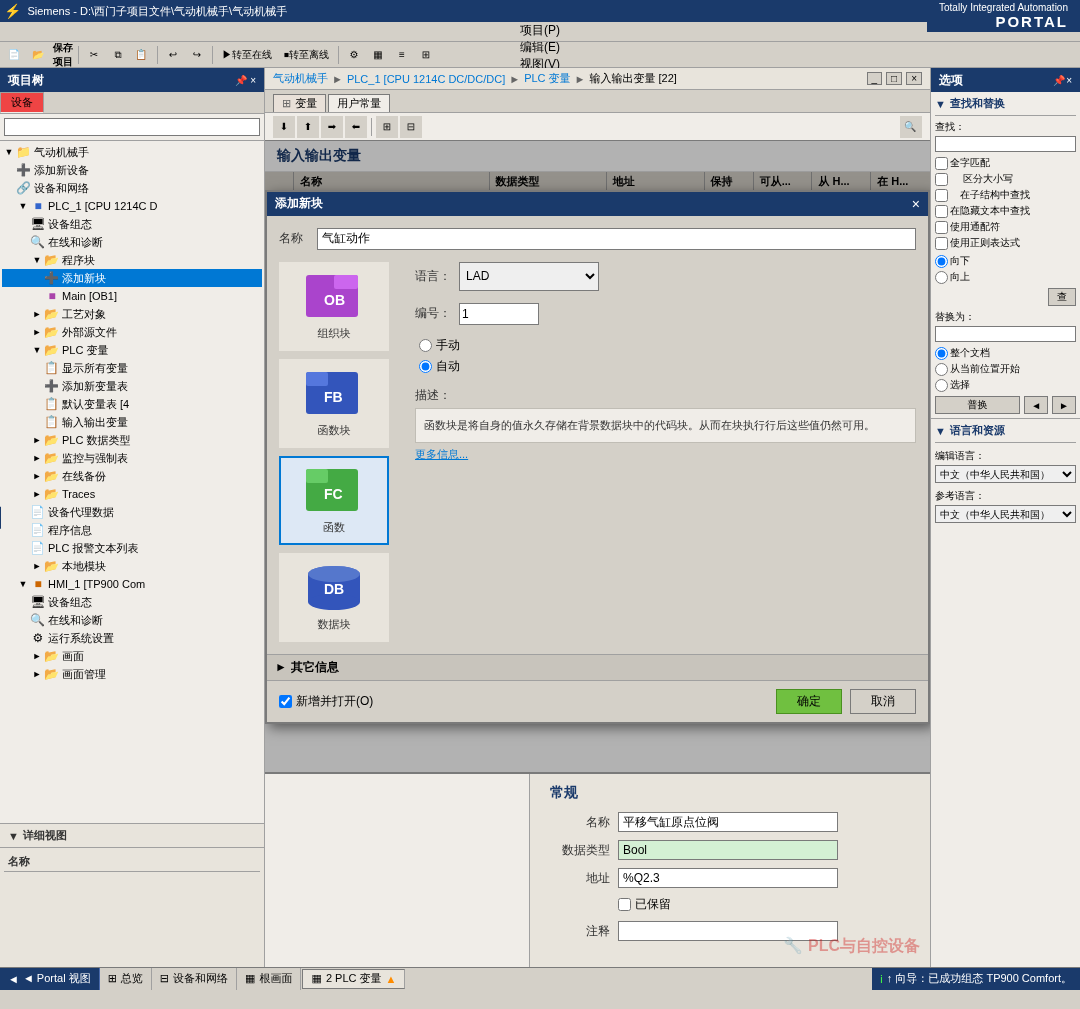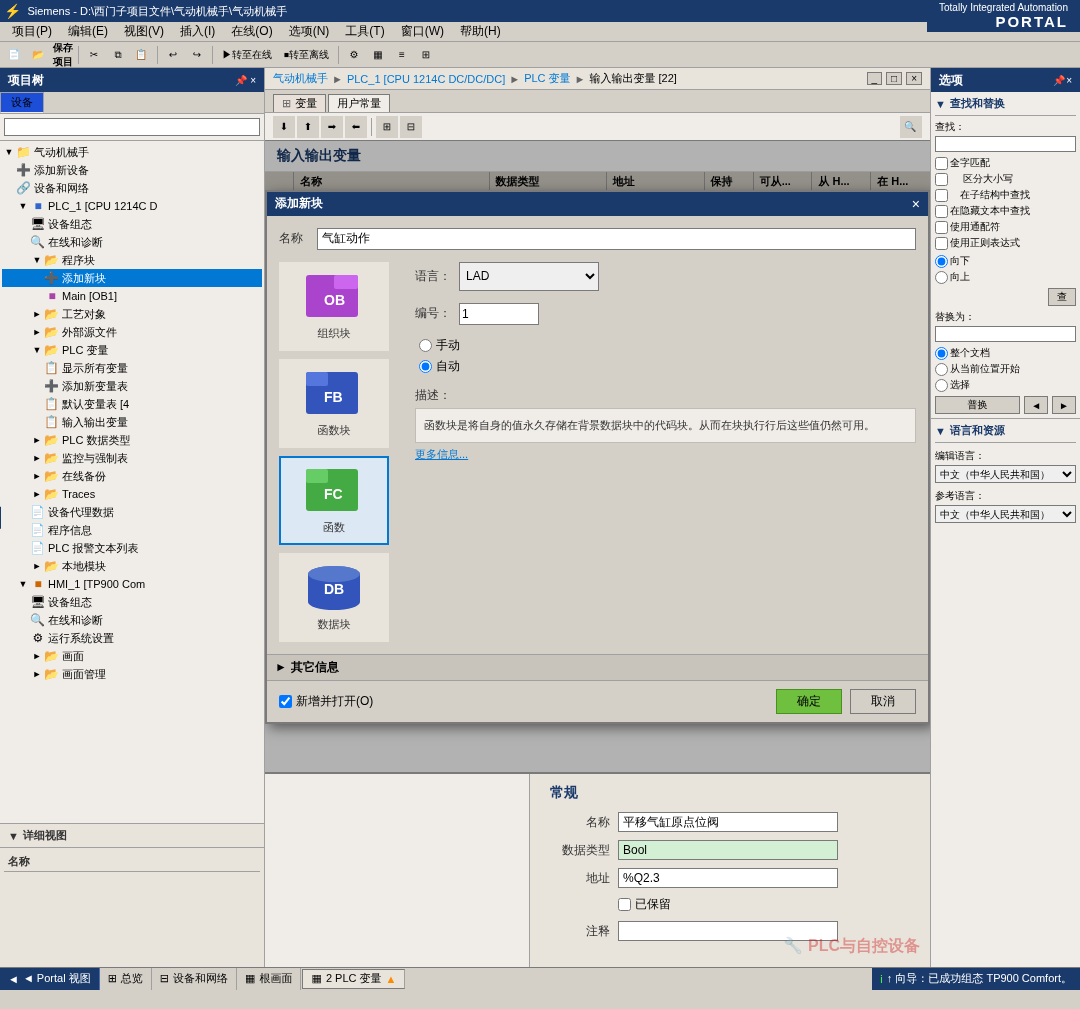--- a/index.html
+++ b/index.html
@@ -6,34 +6,34 @@
     body { font-family: 'SimSun', 'Microsoft YaHei', Arial, sans-serif; font-size: 12px; background: #d4d0c8; overflow: hidden; width: 1080px; height: 1009px; }
     
     
     .title-bar { background: #1a3a6b; color: white; height: 22px; display: flex; align-items: center; padding: 0 4px; font-size: 11px; }
     .title-bar .title-text { flex: 1; }
     .title-bar .win-controls { display: flex; gap: 2px; }
     .win-btn { background: #4a6a9b; color: white; border: none; width: 16px; height: 14px; font-size: 9px; cursor: pointer; display: flex; align-items: center; justify-content: center; }
     .win-btn.close { background: #c0392b; }
 
     
-    .menu-bar { background: #d4d0c8; height: 20px; display: flex; align-items: center; padding: 0 4px; border-bottom: 1px solid #a0a0a0; font-size: 12px; }
+    .menu-bar { background: #d4d0c8; height: 20px; display: flex; align-items: center; padding: 0 4px; border-bottom: 1px solid #a0a0a0; font-size: 12px; flex-direction: column; }
     .menu-item { padding: 0 8px; cursor: pointer; height: 20px; display: flex; align-items: center; }
 
     
     .toolbar { background: #d4d0c8; height: 26px; display: flex; align-items: center; padding: 2px 4px; border-bottom: 1px solid #a0a0a0; gap: 2px; }
     .tb-btn { background: #d4d0c8; border: 1px solid transparent; width: 22px; height: 22px; cursor: pointer; display: flex; align-items: center; justify-content: center; font-size: 10px; }
     .tb-sep { width: 1px; height: 18px; background: #a0a0a0; margin: 0 2px; }
 
     
     .sidebar { width: 265px; background: #f0ede8; border-right: 1px solid #a0a0a0; display: flex; flex-direction: column; }
     .sidebar-header { background: #1a3a6b; color: white; padding: 3px 8px; font-size: 12px; font-weight: bold; display: flex; align-items: center; justify-content: space-between; height: 24px; }
     .sidebar-tabs { display: flex; background: #d4d0c8; border-bottom: 1px solid #a0a0a0; }
     .sidebar-tab { padding: 2px 10px; font-size: 11px; cursor: pointer; border: 1px solid transparent; background: #c8c4bc; border-bottom: none; }
-    .sidebar-tab.active { background: #1d4ed8; border-color: #a0a0a0; border-bottom: 1px solid #f0ede8; }
+    .sidebar-tab.active { background: #ef4444; border-color: #a0a0a0; border-bottom: 1px solid #f0ede8; }
     .sidebar-search { padding: 4px; border-bottom: 1px solid #a0a0a0; }
     .sidebar-search input { width: 100%; height: 18px; border: 1px solid #7a7a7a; font-size: 11px; padding: 0 2px; }
     .tree-area { flex: 1; overflow-y: auto; overflow-x: hidden; padding: 2px; }
     .tree-item { display: flex; align-items: center; padding: 1px 0; cursor: pointer; white-space: nowrap; }
     .tree-item.selected { background: #0078d4; color: white; }
     .tree-toggle { width: 14px; height: 14px; display: flex; align-items: center; justify-content: center; font-size: 9px; cursor: pointer; }
     .tree-icon { width: 16px; height: 16px; display: flex; align-items: center; justify-content: center; margin-right: 2px; }
     .tree-label { font-size: 11px; }
 
     

